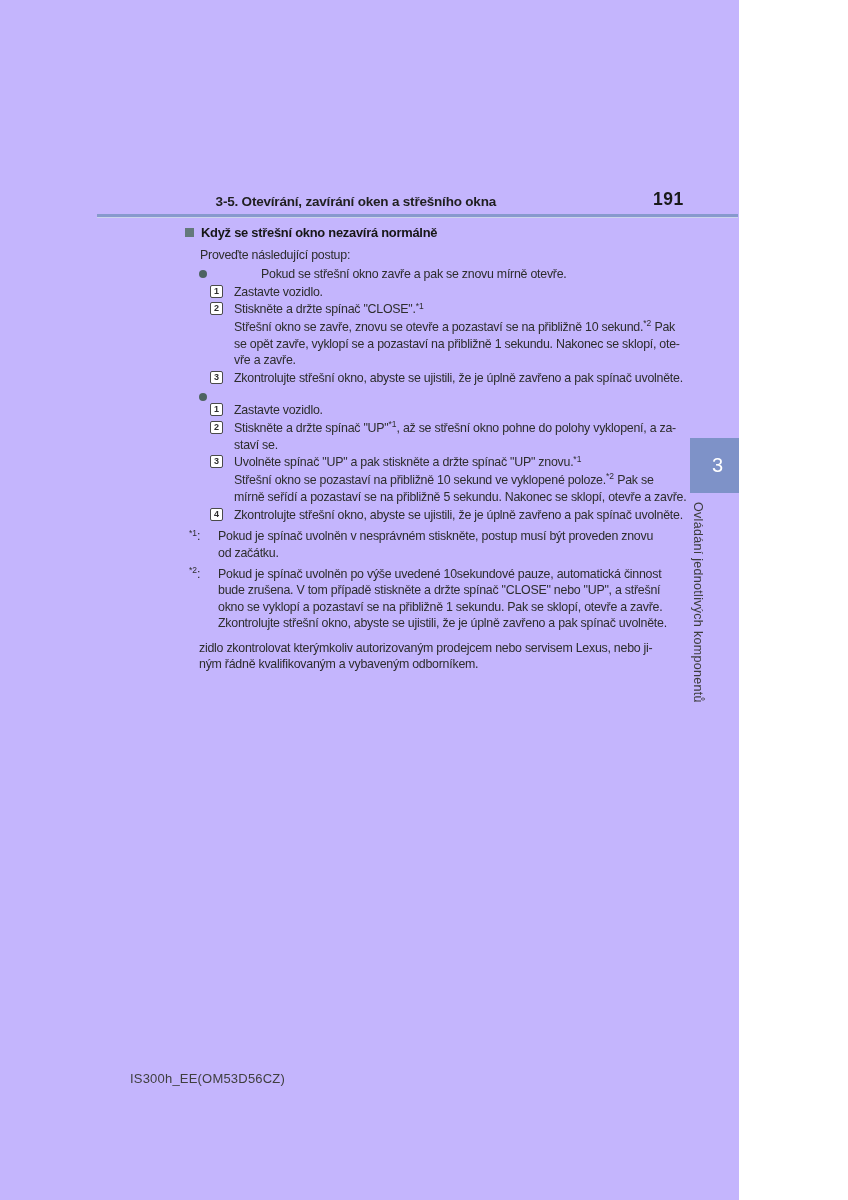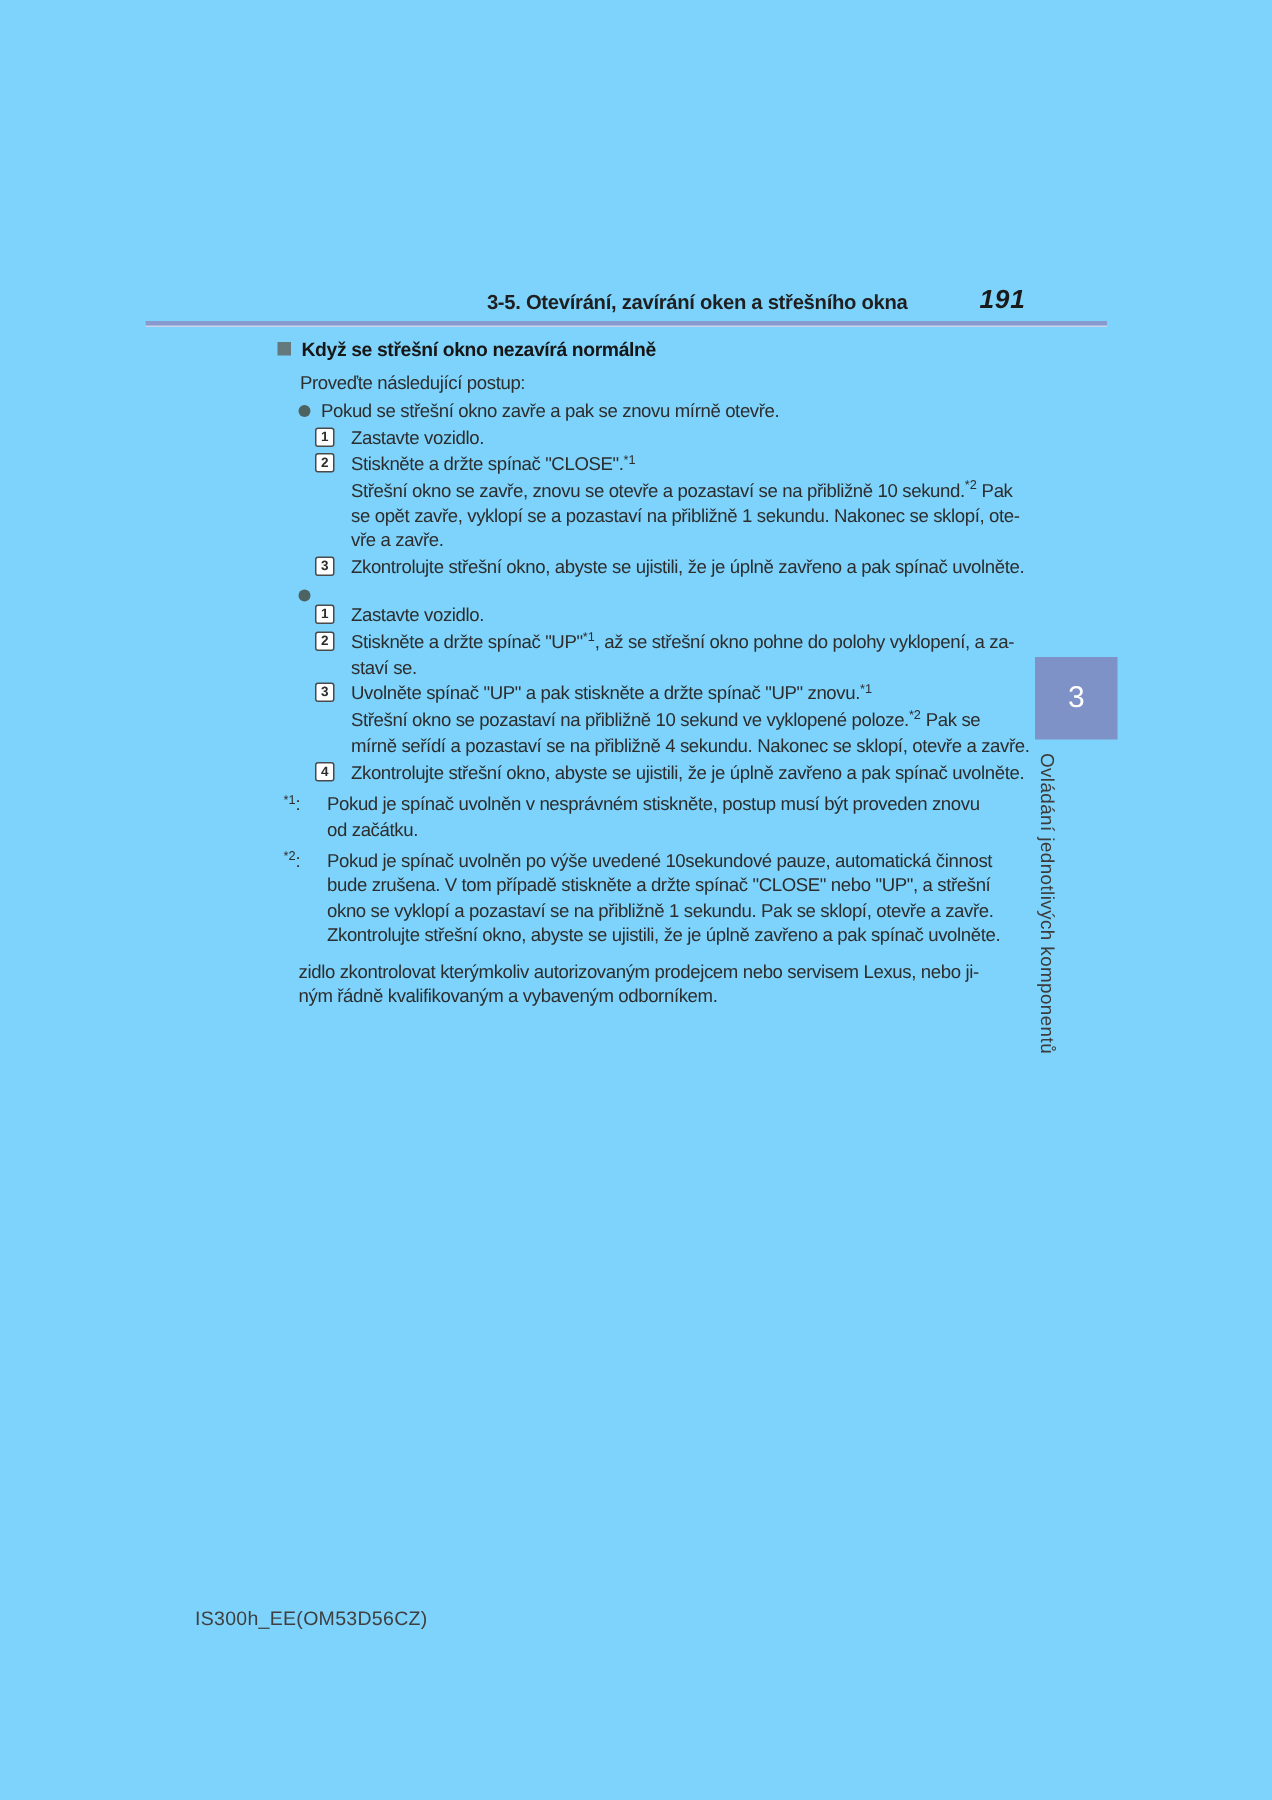--- a/index.html
+++ b/index.html
@@ -4,33 +4,33 @@
 <style>
   html,body { margin:0; padding:0; }
   body {
     width:848px; height:1200px;
     background:#ffffff;
     font-family:"Liberation Sans", sans-serif;
     color:#2d2d2d;
     -webkit-font-smoothing:antialiased;
   }
   .page {
-    position:relative; width:848px; height:1200px;
-    background:#7dd3fc; overflow:hidden;
+    position:relative; width:739px; height:1200px;
+    background:#c4b5fd; overflow:hidden;
   }
 
   
   .header-title {
     position:absolute; top:194px; right:243px;
     font-size:13.5px; font-weight:bold; letter-spacing:-0.2px; color:#1f1f1f;
     white-space:nowrap;
   }
   .page-number {
     position:absolute; top:189px; left:653px;
-    font-size:17.5px; font-weight:bold; letter-spacing:0.5px; color:#1a1a1a;font-style:italic;
+    font-size:17.5px; font-weight:bold; letter-spacing:0.5px; color:#1a1a1a;
   }
   .header-rule {
     position:absolute; left:97px; top:214px; width:641px; height:3px;
     background:#8799cd;
     box-shadow:0 1px 0 #ccd4ec;
   }
 
   
   .content {
     position:absolute; left:185px; top:224px; width:556px;
@@ -44,21 +44,21 @@
   }
 
   .blk-heading { font-size:12.9px; font-weight:bold; color:#161616; line-height:17px; }
   .sq {
     display:inline-block; width:9px; height:9px;
     background:#64797b; margin-right:7px;
   }
 
   .blk-plain { margin-left:15px; margin-top:6px; }
 
-  .blk-bullet { margin-left:14px; margin-top:3px; display:flex; }
+  .blk-bullet { margin-left:14px; margin-top:3px; display:flex;gap:47px; }
   .dot {
     flex:none; width:8px; height:8px; border-radius:50%;
     background:#4d6361; margin:4px 7px 0 0;
   }
 
   .blk-step { margin-left:25px; margin-top:1px; display:flex; }
   .badge {
     flex:none; width:13px; height:13px; box-sizing:border-box;
     border:1px solid #4a4a4a; border-radius:2px;
     font-size:9px; font-weight:bold; line-height:11px; text-align:center;
@@ -146,21 +146,21 @@
         <div>
           <div class="ln">Stiskněte a držte spínač "UP"<sup>*1</sup>, až se střešní okno pohne do polohy vyklopení, a za-</div>
           <div class="ln">staví se.</div>
         </div>
       </div>
       <div class="blk blk-step">
         <span class="badge">3</span>
         <div>
           <div class="ln">Uvolněte spínač "UP" a pak stiskněte a držte spínač "UP" znovu.<sup>*1</sup></div>
           <div class="ln">Střešní okno se pozastaví na přibližně 10 sekund ve vyklopené poloze.<sup>*2</sup> Pak se</div>
-          <div class="ln">mírně seřídí a pozastaví se na přibližně 4 sekundu. Nakonec se sklopí, otevře a zavře.</div>
+          <div class="ln">mírně seřídí a pozastaví se na přibližně 5 sekundu. Nakonec se sklopí, otevře a zavře.</div>
         </div>
       </div>
       <div class="blk blk-step">
         <span class="badge">4</span>
         <div>
           <div class="ln">Zkontrolujte střešní okno, abyste se ujistili, že je úplně zavřeno a pak spínač uvolněte.</div>
         </div>
       </div>
       <div class="blk blk-footnote">
         <span class="fnm"><sup>*1</sup>:</span>

